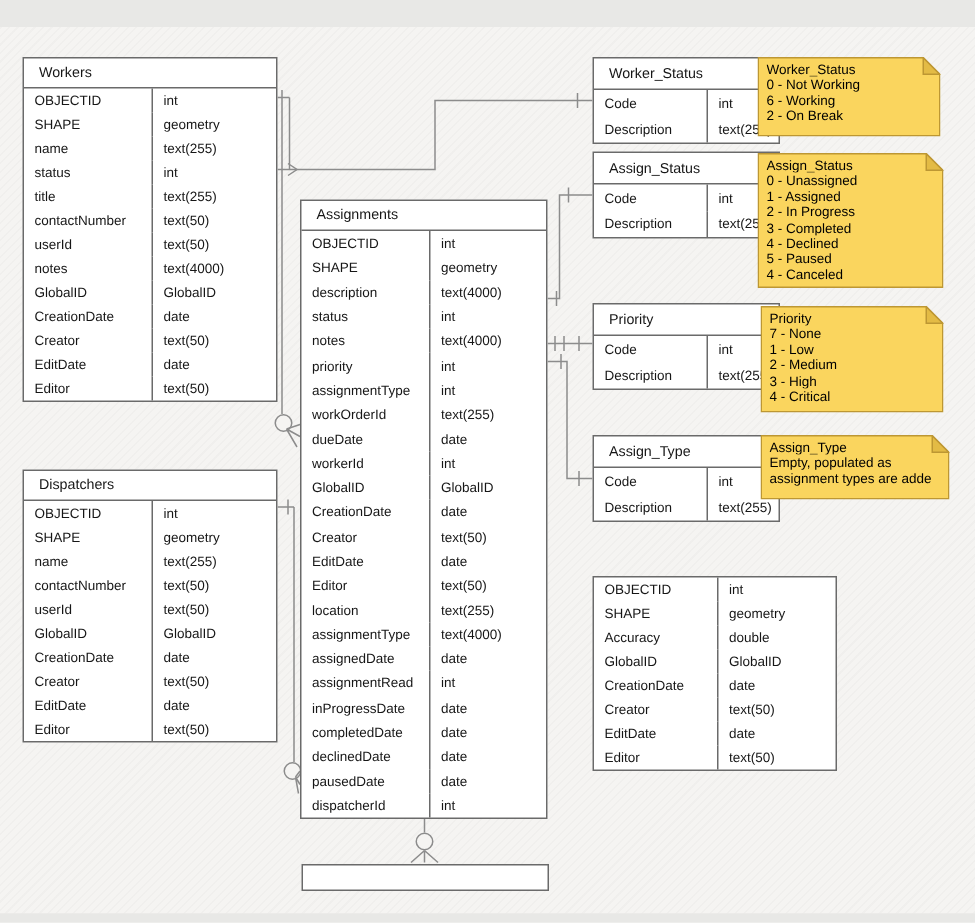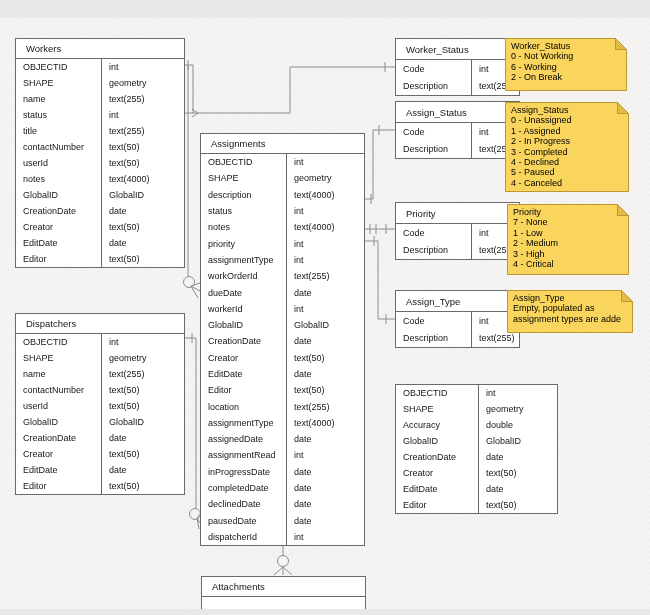--- a/index.html
+++ b/index.html
@@ -238,21 +238,20 @@
         <div class="cell type">date</div>
         <div class="cell name">Creator</div>
         <div class="cell type">text(50)</div>
         <div class="cell name">EditDate</div>
         <div class="cell type">date</div>
         <div class="cell name">Editor</div>
         <div class="cell type">text(50)</div>
       </div>
     </div>
     <div class="table" style="left: 201px; top: 558px; width: 165px; --hh: 19px; --rh: 16px; --ncw: 85px;">
-      <div class="t-title">Attachments</div>
       <div class="t-rows">
         <div class="cell empty"></div>
       </div>
     </div>
     <div class="note" style="left: 505px; top: 20px; width: 122px; height: 53px;">
       <svg width="122" height="53">
         <path d="M0.5,0.5 H110.5 L121.5,11.5 V52.5 H0.5 Z" fill="#fad55e" stroke="#bd9733"></path>
         <path d="M110.5,0.5 V11.5 H121.5 Z" fill="#e3bb45" stroke="#bd9733"></path>
       </svg>
       <div class="note-body">

